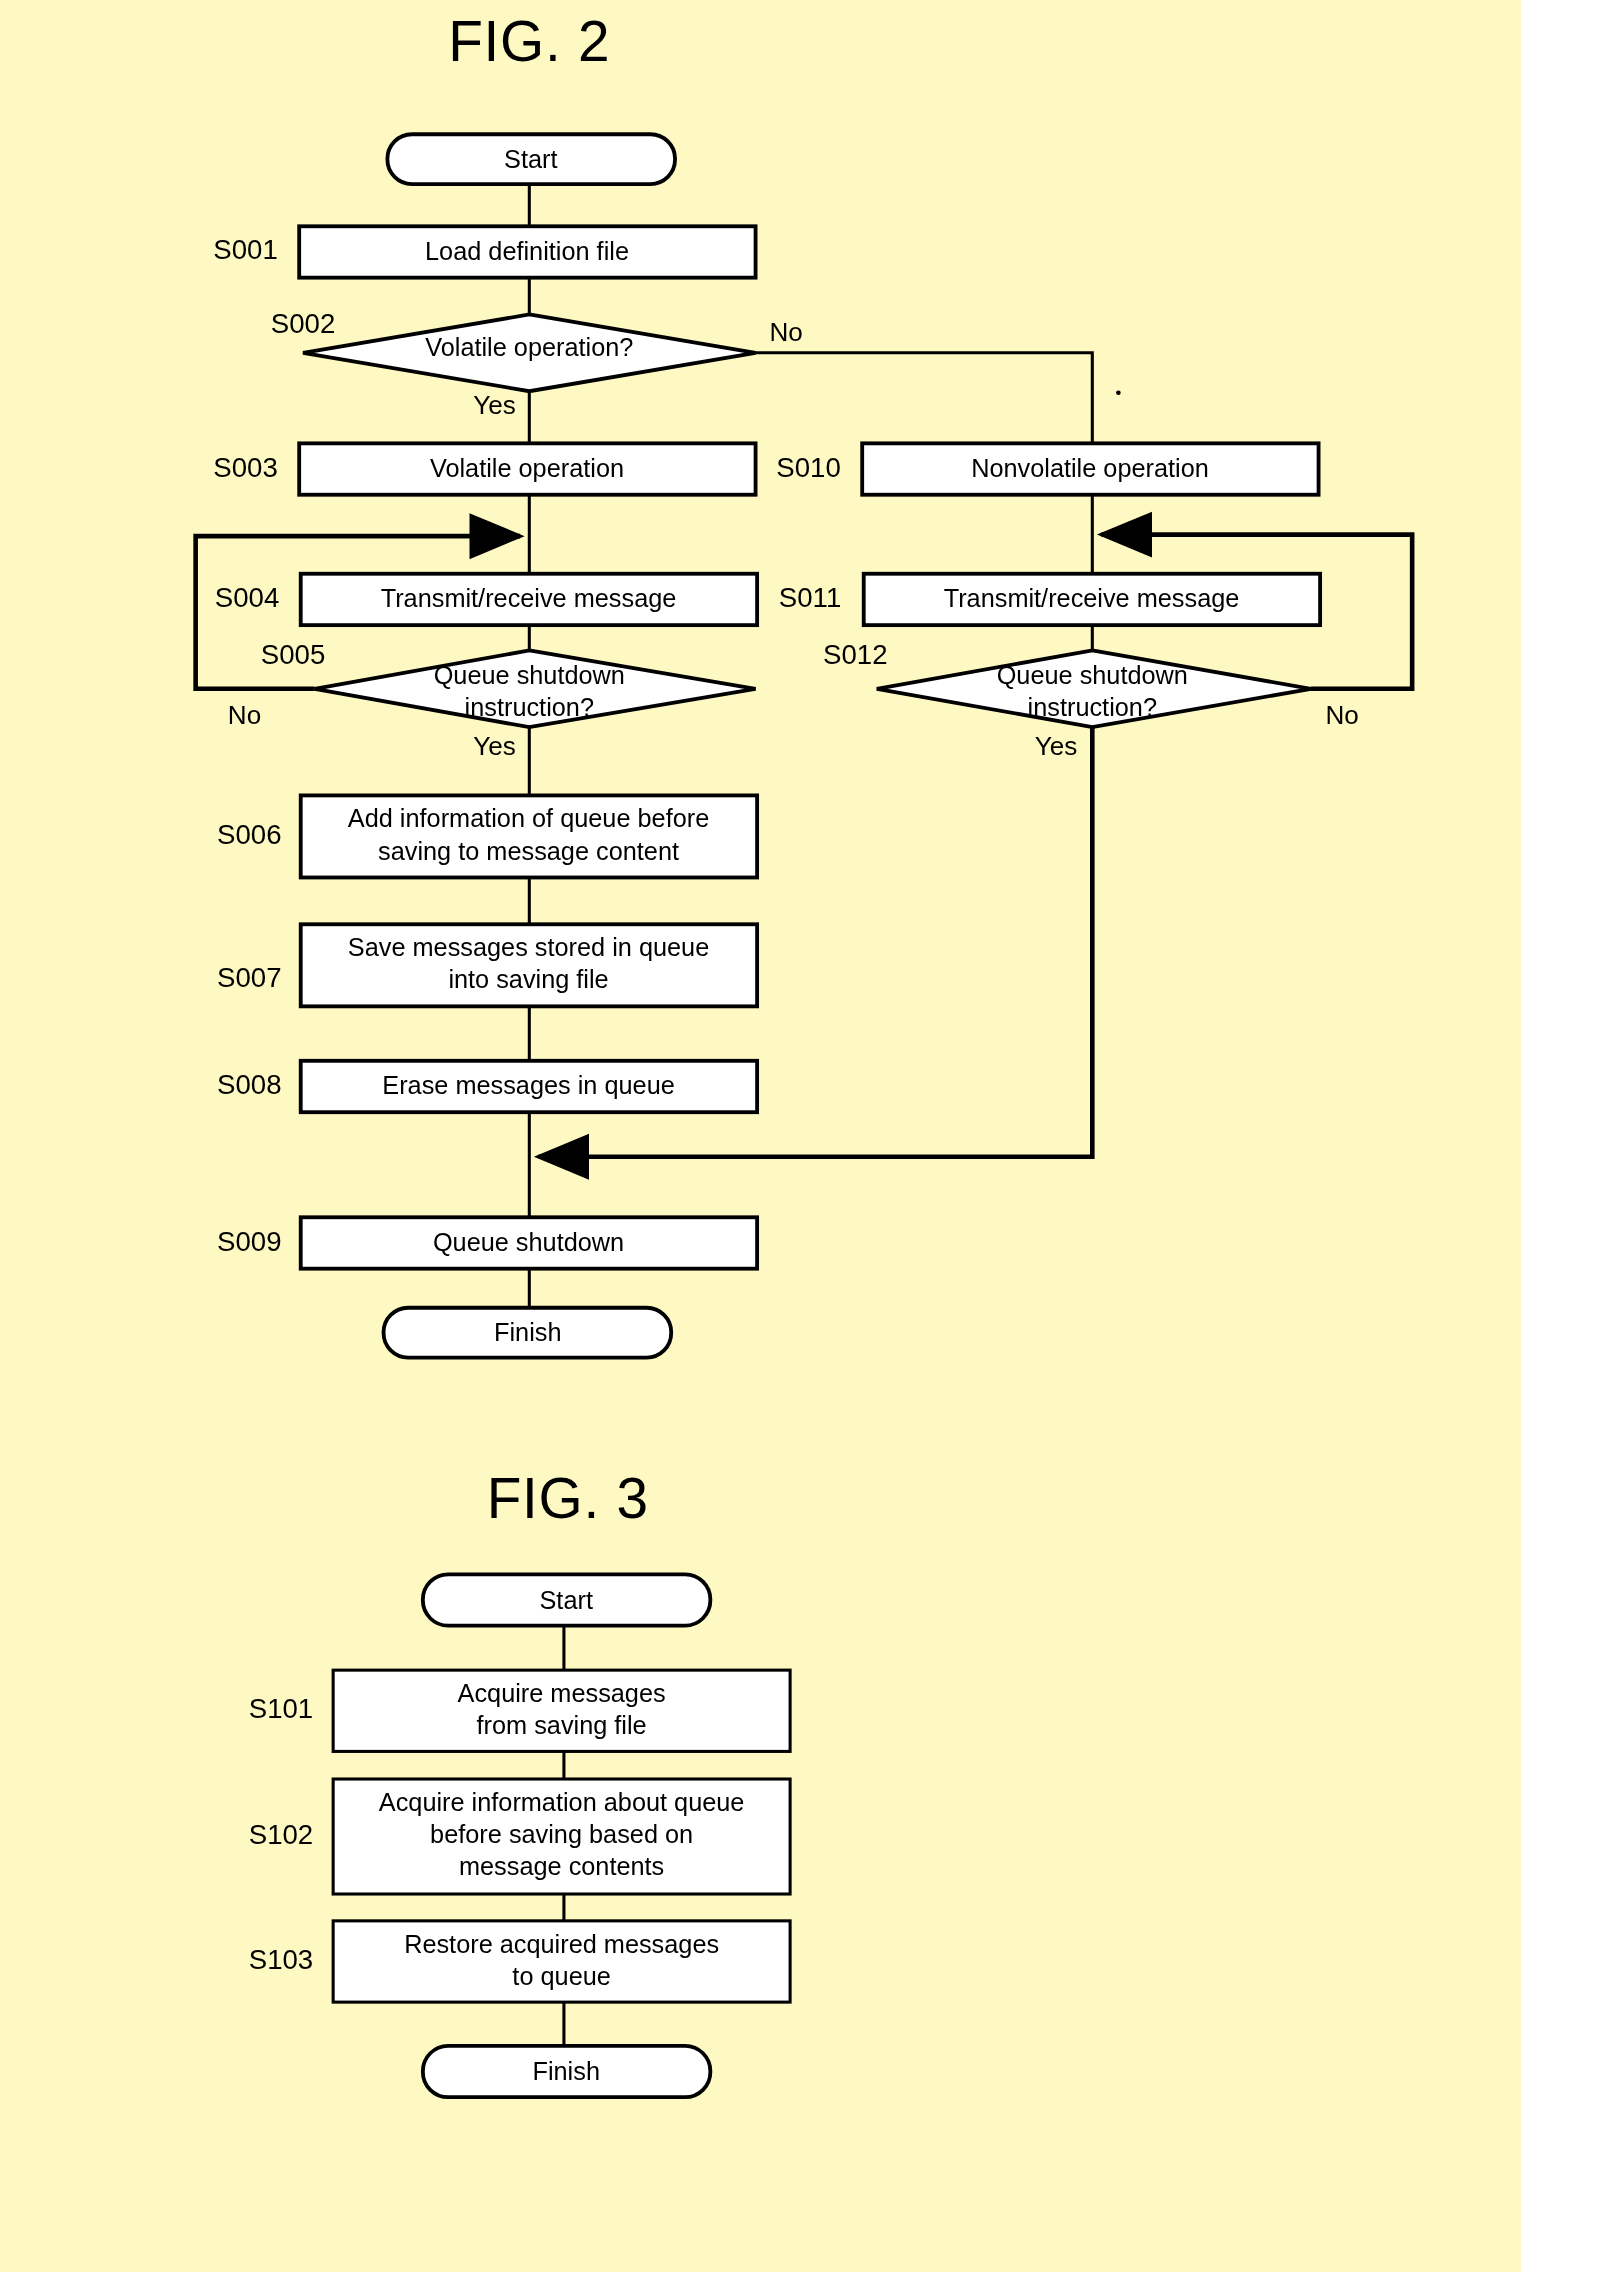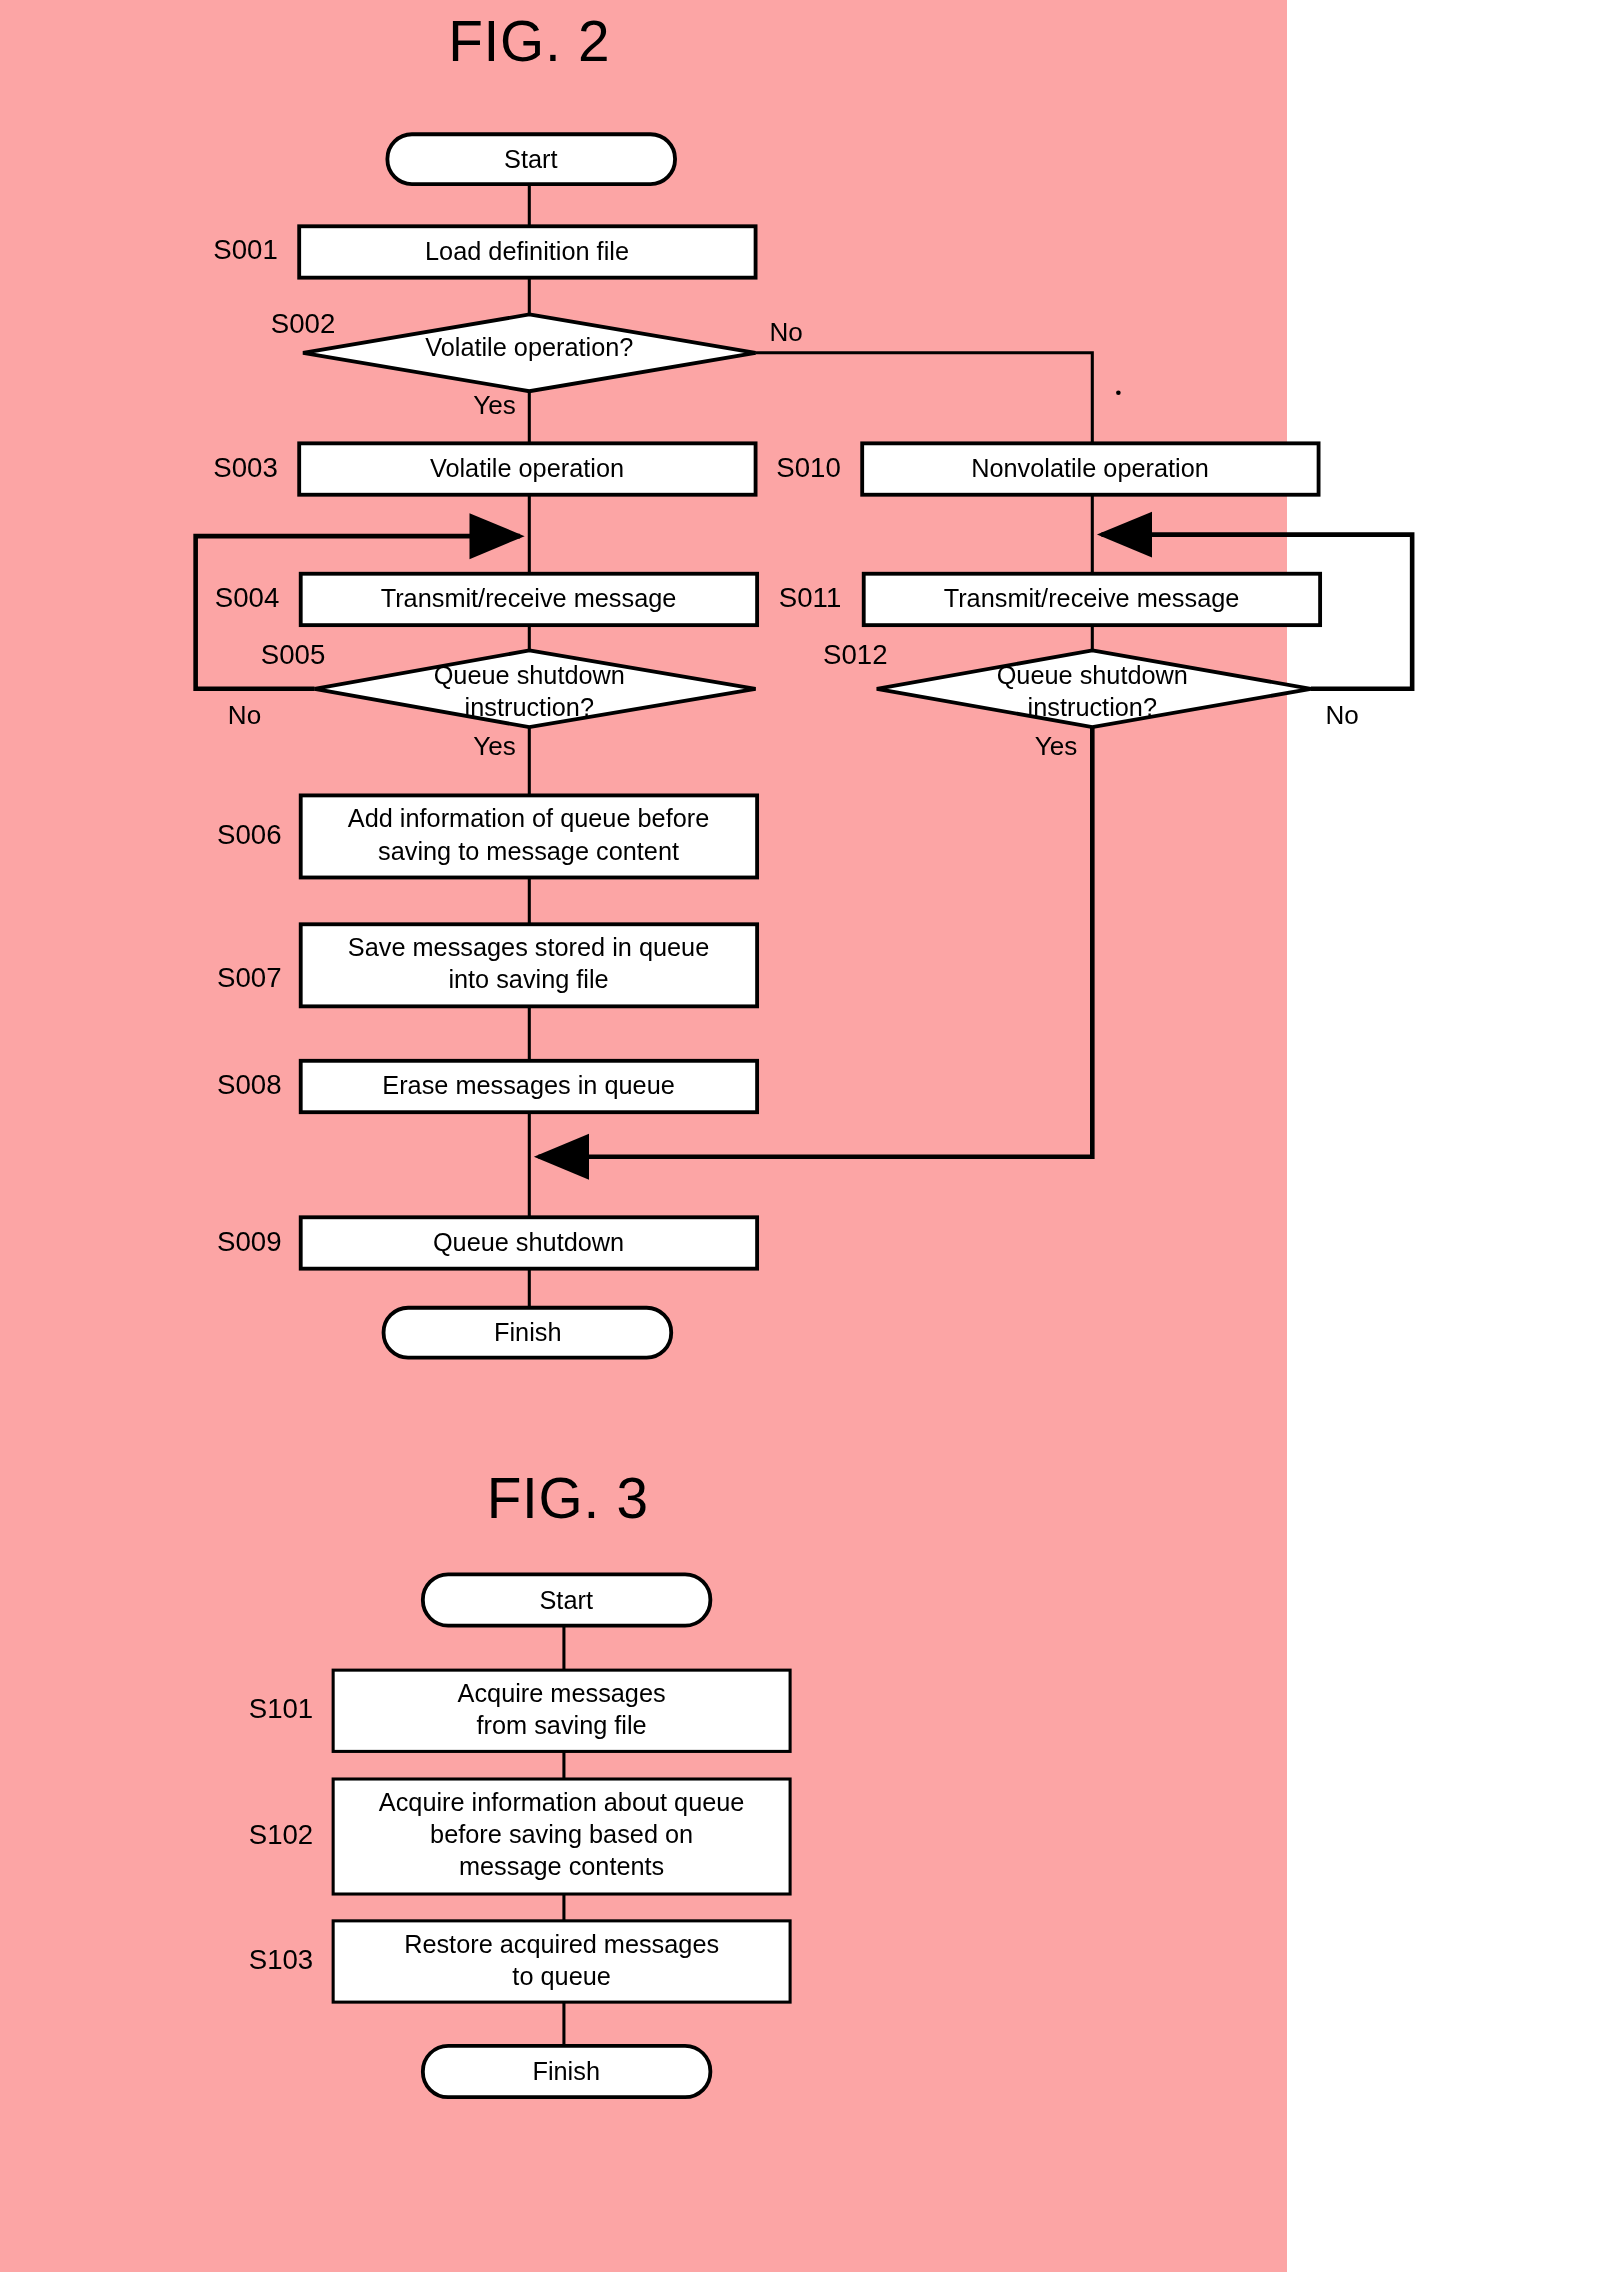--- a/index.html
+++ b/index.html
@@ -10,23 +10,23 @@
   }
   body {
     width: 1617px;
     height: 2273px;
     font-family: "Liberation Sans", sans-serif;
     color: #000000;
     overflow: hidden;
   }
   #sheet {
     position: relative;
-    width: 1287px;
+    width: 1521px;
     height: 2273px;
-    background: #fca5a5;
+    background: #fef9c3;
   }
   svg.figure {
     display: block;
     position: absolute;
     left: 0;
     top: 0;
   }
   .fig-title {
     font-family: "Liberation Sans", sans-serif;
     font-size: 74px;

